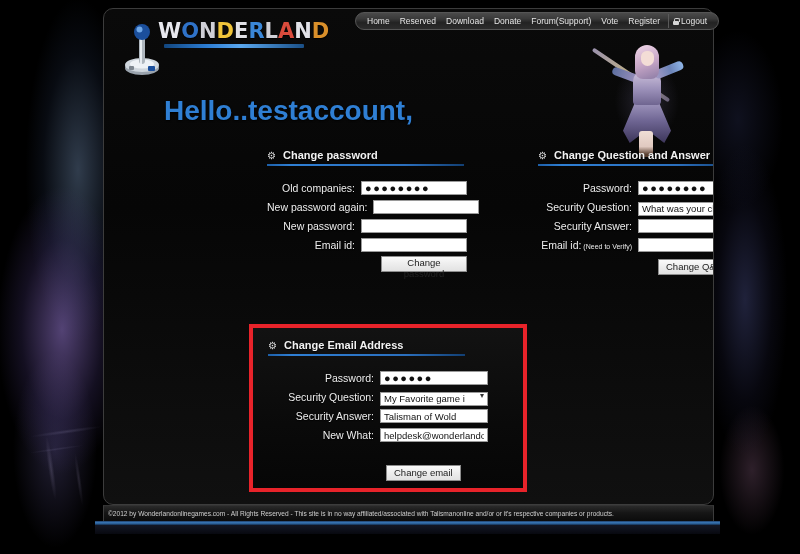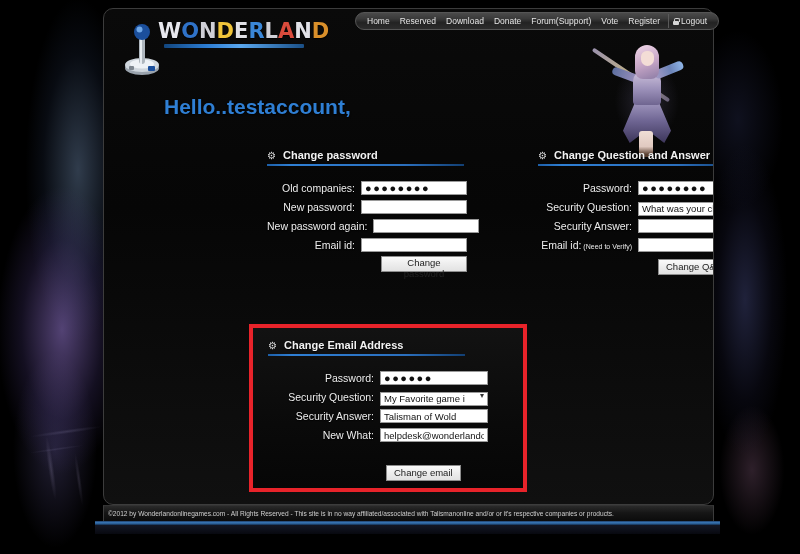--- a/index.html
+++ b/index.html
@@ -142,21 +142,21 @@
     border-radius: 4px; transform: rotate(20deg); transform-origin: right center; }
   .char-staff { position:absolute; left:-8px; top:30px; width:92px; height:4px;
     background: linear-gradient(90deg, rgba(170,160,190,0.9), rgba(200,185,140,0.95), rgba(120,110,140,0.85));
     transform: rotate(34deg); transform-origin: center; border-radius:2px; }
   .char-glow { position:absolute; left:0; top:0; width:110px; height:120px;
     background: radial-gradient(ellipse 46px 56px at 54px 58px, rgba(160,150,210,0.20), rgba(0,0,0,0) 70%); }
 
   
   #greeting {
     position: absolute; left: 60px; top: 86px;
-    font-size: 21px; font-weight: bold;
+    font-size: 28px; font-weight: bold;
     color: #2f7fd4;
     text-shadow: 0 1px 2px #000;
     z-index: 10;
   }
   #greeting .comma { color: #2f7fd4; }
 
   
   .section { position: absolute; z-index: 10; }
   .sec-head {
     display: flex; align-items: center; gap: 7px;
@@ -296,25 +296,25 @@
         <span class="gear-icon">⚙</span>
         <span class="sec-title">Change password</span>
       </div>
       <div class="sec-rule"></div>
       <div class="form-rows">
         <div class="frow">
           <div class="flabel">Old companies:</div>
           <input class="finput pw" type="text" value="●●●●●●●●" style="">
         </div>
         <div class="frow">
+          <div class="flabel">New password again:</div>
+          <input class="finput" type="text" value="" style="">
+        </div>
+        <div class="frow">
           <div class="flabel">New password:</div>
-          <input class="finput" type="text" value="" style="">
-        </div>
-        <div class="frow">
-          <div class="flabel">New password again:</div>
           <input class="finput" type="text" value="" style="">
         </div>
         <div class="frow">
           <div class="flabel">Email id:</div>
           <input class="finput" type="text" value="" style="">
         </div>
         <div class="btn-row">
           <button class="fbtn">Change password</button>
         </div>
       </div>

